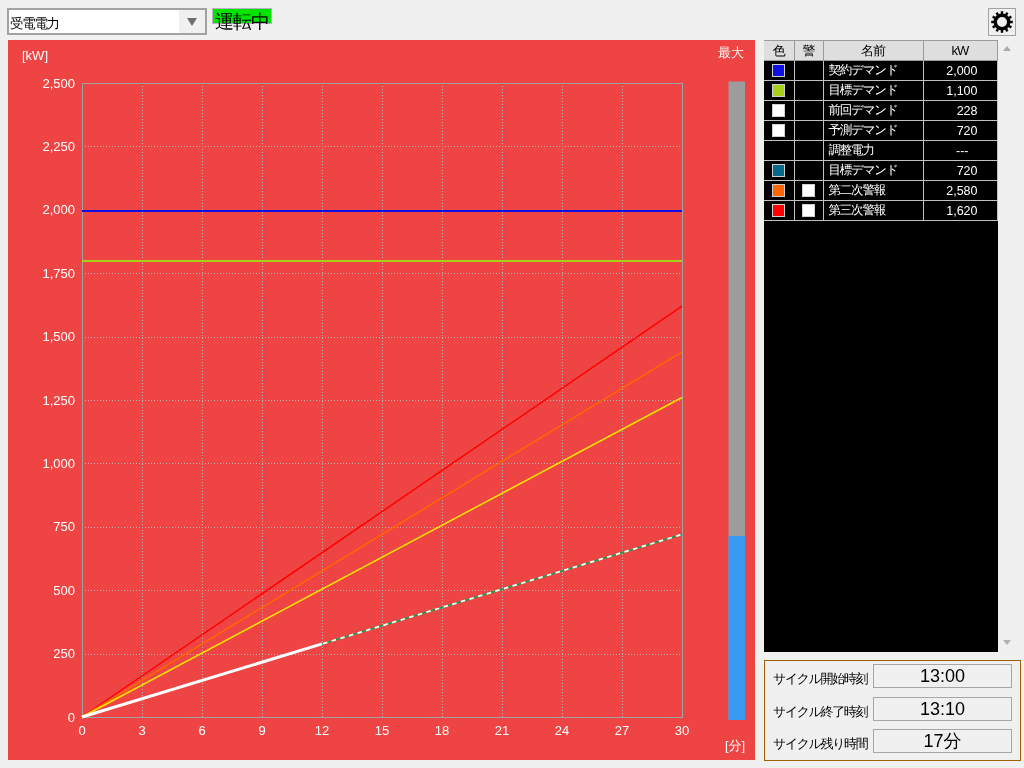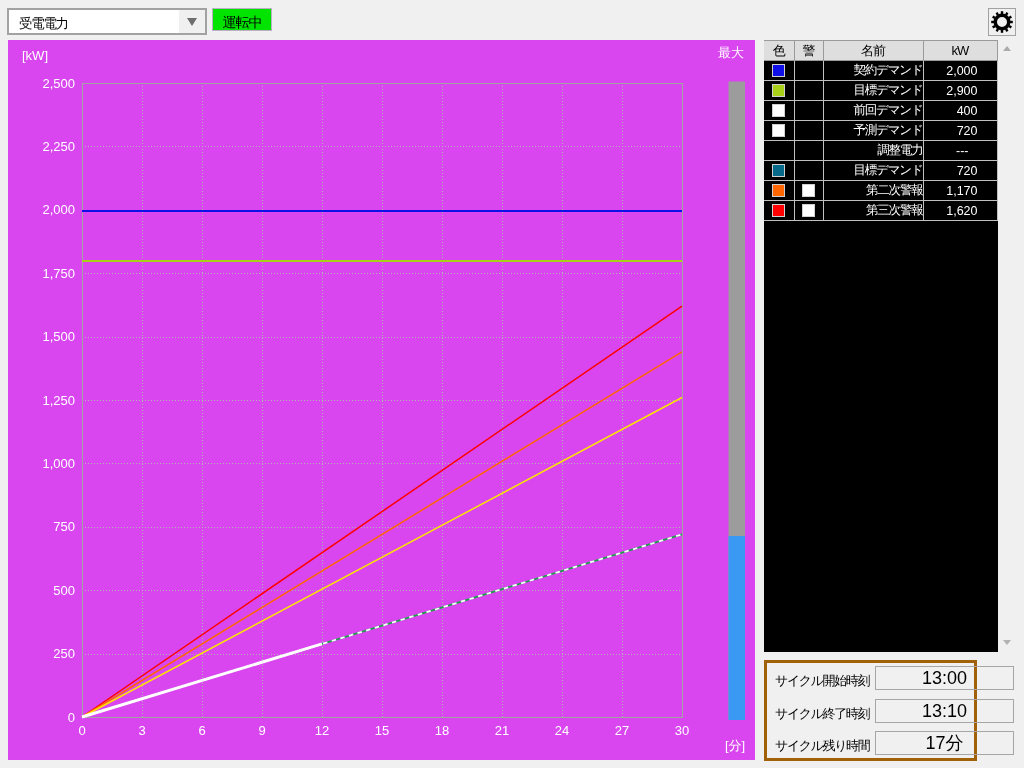--- a/index.html
+++ b/index.html
@@ -1,40 +1,40 @@
 <!DOCTYPE html>
 <html><head>
 <meta charset="utf-8">
 <style>
 * { margin:0; padding:0; box-sizing:border-box; }
 html,body { width:1024px; height:768px; background:#f0f0f0; font-family:"Liberation Sans", sans-serif; overflow:hidden; }
 #root { position:relative; width:1024px; height:768px; background:#f0f0f0; }
 
 #combo { position:absolute; left:7px; top:8px; width:200px; height:27px; background:#fff; border:2px solid #a2a2a2; }
-#combo .txt { position:absolute; left:10px; top:5px; font-size:13.5px; letter-spacing:-1.3px; color:#000; }
+#combo .txt { position:absolute; left:1px; top:5px; font-size:13.5px; letter-spacing:-1.3px; color:#000; }
 #combo .arr { position:absolute; right:0; top:0; width:26px; height:23px; background:#f0f0f0; }
 #combo .arr:after { content:""; position:absolute; left:8px; top:8px; width:0; height:0; border-left:5px solid transparent; border-right:5px solid transparent; border-top:8px solid #6e6e6e; }
-#runbtn { position:absolute; left:212px; top:8px; width:60px; height:23px; background:#00e400; border:1px solid #bcaec4; color:#000; font-size:14px; letter-spacing:-1px; text-align:center; line-height:26px; }
+#runbtn { position:absolute; left:212px; top:8px; width:60px; height:16px; background:#00e400; border:1px solid #bcaec4; color:#000; font-size:19px; letter-spacing:-1px; text-align:center; line-height:26px; }
 #gearbtn { position:absolute; left:988px; top:8px; width:28px; height:28px; background:#f0f0f0; border:1px solid #a2a2a2; }
 
-#chart { position:absolute; left:8px; top:40px; width:747px; height:720px; background:#d946ef; }
+#chart { position:absolute; left:8px; top:40px; width:747px; height:720px; background:#ef4444; }
 
 #tablepanel { position:absolute; left:764px; top:40px; width:252px; height:612px; background:#000; }
 #tablepanel table { border-collapse:collapse; table-layout:fixed; width:233px; }
 #tablepanel th { background:#dedede; color:#000; font-weight:normal; font-size:13px; letter-spacing:-1px; height:20px; border:1px solid #9a9a9a; }
 #tablepanel td { color:#fff; font-size:12.5px; height:20px; border:1px solid #c0c0c0; overflow:hidden; white-space:nowrap; }
-#tablepanel td.name { text-align:right; padding-left:5px; letter-spacing:-1.2px; }
+#tablepanel td.name { text-align:left; padding-left:5px; letter-spacing:-1.2px; }
 #tablepanel td.kw { text-align:right; padding-right:19px; }
 .sw { width:13px; height:13px; margin:0 auto; border:1px solid #d0d0d0; }
 #tablepanel th:first-child, #tablepanel td:first-child { border-left:none; }
 #sbar { position:absolute; left:234px; top:0; width:18px; height:612px; background:#f0f0f0; }
 #sbar .up { position:absolute; left:5px; top:6px; width:0; height:0; border-left:4px solid transparent; border-right:4px solid transparent; border-bottom:5px solid #ababab; }
 #sbar .dn { position:absolute; left:5px; top:600px; width:0; height:0; border-left:4px solid transparent; border-right:4px solid transparent; border-top:5px solid #b2b2b2; }
 
-#cyc { position:absolute; left:764px; top:660px; width:213px; height:101px; background:#f0f0f0; border:3px solid #a16207; }
+#cyc { position:absolute; left:764px; top:660px; width:257px; height:101px; background:#f0f0f0; border:1px solid #a16207; }
 .cl { position:absolute; left:8px; font-size:13px; letter-spacing:-1.4px; color:#000; }
 .cb { position:absolute; left:108px; width:139px; height:24px; border:1px solid #a6a6a6; font-size:18px; color:#000; text-align:center; line-height:23px; }
 </style>
 </head>
 <body>
 <div id="root">
   <div id="combo">
       <span class="txt">受電電力</span>
       <span class="arr"></span>
     </div>
@@ -155,29 +155,29 @@
             <td></td>
             <td class="name">契約デマンド</td>
             <td class="kw">2,000</td>
           </tr>
       <tr>
             <td>
               <div class="sw" style="background:#a8d018"></div>
             </td>
             <td></td>
             <td class="name">目標デマンド</td>
-            <td class="kw">2,900</td>
+            <td class="kw">1,100</td>
           </tr>
       <tr>
             <td>
               <div class="sw" style="background:#ffffff"></div>
             </td>
             <td></td>
             <td class="name">前回デマンド</td>
-            <td class="kw">400</td>
+            <td class="kw">228</td>
           </tr>
       <tr>
             <td>
               <div class="sw" style="background:#ffffff"></div>
             </td>
             <td></td>
             <td class="name">予測デマンド</td>
             <td class="kw">720</td>
           </tr>
       <tr>
@@ -195,21 +195,21 @@
             <td class="kw">720</td>
           </tr>
       <tr>
             <td>
               <div class="sw" style="background:#ff6600"></div>
             </td>
             <td>
               <div class="sw" style="background:#fff"></div>
             </td>
             <td class="name">第二次警報</td>
-            <td class="kw">1,170</td>
+            <td class="kw">2,580</td>
           </tr>
       <tr>
             <td>
               <div class="sw" style="background:#ff0000"></div>
             </td>
             <td>
               <div class="sw" style="background:#fff"></div>
             </td>
             <td class="name">第三次警報</td>
             <td class="kw">1,620</td>

